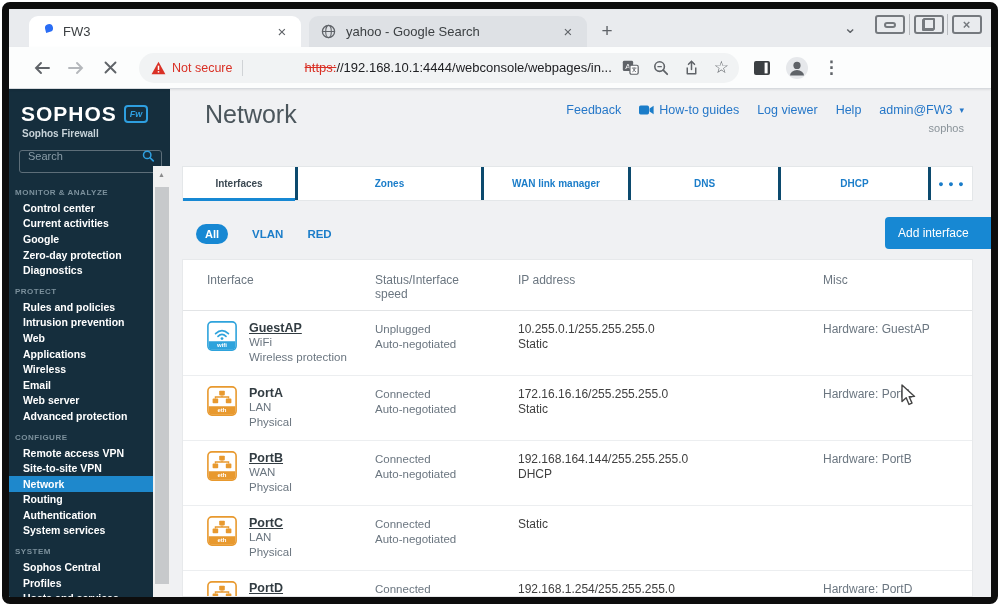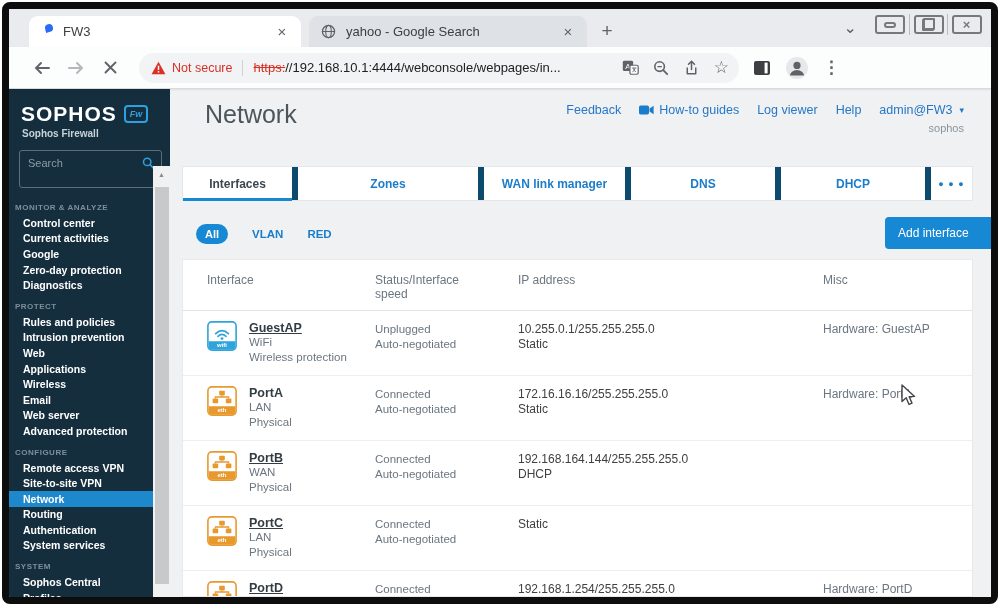--- a/index.html
+++ b/index.html
@@ -21,63 +21,63 @@
   .win-controls { display:flex; gap:0; align-items:center; margin-bottom:12px; }
   .win-btn { width:38px; height:21px; display:flex; align-items:center; justify-content:center; border-left:1px solid #b8bbbf; }
   .win-btn:first-child { border-left:none; }
   .wb-box { border:2px solid #75797e; border-radius:3px; width:30px; height:19px; display:flex; align-items:center; justify-content:center; background:#e9ebee; }
   .glyph-min { width:12px; height:6px; border:2px solid #75797e; border-radius:3px; }
   .glyph-restore { position:relative; width:11px; height:11px; }
   .glyph-restore::before { content:""; position:absolute; right:0; top:0; width:8px; height:8px; border:2px solid #75797e; border-radius:1px; }
   .glyph-restore::after { content:""; position:absolute; left:0; bottom:0; width:8px; height:8px; border:2px solid #75797e; border-radius:1px; background:#e9ebee; }
   .glyph-close { color:#75797e; font-size:13px; font-weight:bold; line-height:1; }
 
-  .toolbar { height:42px; background:#fcfdfd; border-bottom:1px solid #d7dade; display:flex; align-items:center; padding:0 0 0 18px; flex-shrink:0; box-shadow:0 1px 2px rgba(0,0,0,.08); position:relative; z-index:3; }
+  .toolbar { height:42px; background:#fcfdfd; border-bottom:1px solid #d7dade; display:flex; align-items:center; padding:0 0 0 18px; flex-shrink:0; box-shadow:0 1px 2px rgba(0,0,0,.08); position:relative; z-index:3;text-align:right; }
   .nav-ico { width:30px; height:30px; display:flex; align-items:center; justify-content:center; margin-right:4px; }
   .addr { flex:0 0 600px; height:30px; background:#f1f3f4; border-radius:16px; display:flex; align-items:center; padding:0 10px 0 12px; margin:0 8px 0 10px; }
   .warn-label { color:#d93025; font-size:12.5px; margin:0 10px 0 6px; white-space:nowrap; }
   .addr-sep { width:1px; height:16px; background:#d0d3d6; margin-right:10px; }
   .url { font-size:13px; color:#202124; white-space:nowrap; overflow:hidden; flex:1; }
   .url .strike { color:#d93025; text-decoration:line-through; }
   .addr-icons { display:flex; align-items:center; gap:14px; margin-left:10px; }
   .tb-right { display:flex; align-items:center; gap:14px; margin-left:6px; }
   .star-glyph { font-size:17px; color:#5f6368; }
   .menu-dots { font-size:17px; color:#5f6368; font-weight:bold; }
 
   
   .content { flex:1; display:flex; min-height:0; position:relative; }
 
   
   .sidebar { width:161px; background:#152e3d; flex-shrink:0; position:relative; color:#fff; }
   .logo-row { display:flex; align-items:center; padding:13px 8px 0 12px; gap:7px; }
   .logo-text { font-size:21px; font-weight:bold; letter-spacing:1px; color:#fff; }
   .logo-badge { border:2px solid #2e9fe0; border-radius:4px; color:#2e9fe0; font-size:9px; font-style:italic; font-weight:bold; padding:2px 4px; }
   .logo-sub { font-size:10px; font-weight:bold; color:#c7d3d9; padding:2px 0 0 13px; }
-  .search-box { margin:11px 8px 0 10px; height:38px; border:1px solid #5d6e79; border-radius:3px; display:flex; align-items:center; padding:0 6px 12px 8px; }
+  .search-box { margin:11px 8px 0 10px; height:23px; border:1px solid #5d6e79; border-radius:3px; display:flex; align-items:center; padding:0 6px 12px 8px; }
   .search-box input { background:transparent; border:none; outline:none; color:#9fb0ba; font-size:11px; width:100%; font-family:"Liberation Sans",sans-serif; }
   .search-box input::placeholder { color:#8a9ca7; }
   .nav { margin-top:6px; }
   .nav-label { font-size:8px; font-weight:bold; color:#7b909c; letter-spacing:.5px; padding:9px 0 3px 6px; text-transform:uppercase; }
   .nav-item { font-size:10.5px; font-weight:bold; color:#fff; padding:1.8px 4px 1.8px 14px; margin-right:17px; white-space:nowrap; cursor:pointer; }
   .nav-item.selected { background:#1e88cc; color:#fff; }
   .sb-track { position:absolute; right:0; top:77px; bottom:0; width:17px; background:#f1f1f1; }
   .sb-up { height:16px; display:flex; align-items:center; justify-content:center; font-size:7px; color:#8b8b8b; }
   .sb-thumb { position:absolute; left:1.5px; right:1.5px; top:21px; bottom:13px; background:#c7c9cb; }
 
   
   .main { flex:1; background:#f0f1f3; min-width:0; position:relative; display:flex; flex-direction:column; }
   .page-header { padding:11px 27px 0 35px; position:relative; height:77px; flex-shrink:0; }
   .page-title { font-size:25px; color:#4b565c; font-weight:normal; }
   .header-links { position:absolute; right:27px; top:14px; display:flex; align-items:center; gap:18px; }
   .hlink { color:#2577c8; font-size:12.5px; display:flex; align-items:center; gap:5px; white-space:nowrap; cursor:pointer; }
   .user-caret { font-size:9px; color:#2577c8; margin-left:2px; }
   .org-label { position:absolute; right:27px; top:33px; font-size:11px; color:#8a9399; }
 
   .tab-card { margin:0 18px 0 12px; background:#fff; border:1px solid #e4e7e9; height:35px; display:flex; flex-shrink:0; }
-  .tab-item { display:flex; align-items:center; justify-content:center; font-size:12px; font-weight:bold; color:#1b7dc9; border-right:6px solid #0c4a6e; cursor:pointer; position:relative; }
+  .tab-item { display:flex; align-items:center; justify-content:center; font-size:10px; font-weight:bold; color:#1b7dc9; border-right:3px solid #0c4a6e; cursor:pointer; position:relative; }
   .tab-item:nth-child(1){ width:115px; } .tab-item:nth-child(2){ width:186px; } .tab-item:nth-child(3){ width:147px; } .tab-item:nth-child(4){ width:150px; } .tab-item:nth-child(5){ width:150px; }
   .tab-item.active { color:#3b4852; }
   .tab-item.active::after { content:""; position:absolute; left:0; right:0; bottom:-1px; height:3px; background:#1788d3; }
   .tab-more { flex:1; display:flex; align-items:center; justify-content:center; color:#1b7dc9; font-size:9px; letter-spacing:1px; font-weight:bold; cursor:pointer; }
 
   .filter-row { margin:18px 0 0 12px; height:30px; position:relative; display:flex; align-items:center; flex-shrink:0; }
   .chips { display:flex; align-items:center; gap:24px; margin-left:14px; }
   .chip { color:#1b7dc9; font-size:11.5px; font-weight:bold; cursor:pointer; }
   .chip.pill { background:#1788d3; color:#fff; border-radius:12px; padding:4px 9px; font-size:11px; }
   .add-btn { position:absolute; right:0; top:-2px; width:106px; height:32px; background:#1788d3; color:#fff; border:none; border-radius:4px 0 0 4px; font-size:12px; font-family:"Liberation Sans",sans-serif; text-align:left; padding-left:13px; white-space:nowrap; overflow:hidden; cursor:pointer; }
@@ -375,20 +375,21 @@
                 </div>
               </div>
               <div class="c-status">
                 <div>Connected</div>
                 <div>Auto-negotiated</div>
               </div>
               <div class="c-ip">
                 <div>192.168.164.144/255.255.255.0</div>
                 <div>DHCP</div>
               </div>
+              <div class="c-misc">Hardware: PortB</div>
             </div>
             <div class="trow">
               <div class="c-iface">
   <svg class="row-icon" viewBox="0 0 30 30">
     <rect x="0.9" y="0.9" width="28.2" height="28.2" rx="4" fill="#fff" stroke="#e8992e" stroke-width="1.6"></rect>
     <rect x="12.2" y="4.8" width="5.6" height="4.6" rx="0.8" fill="#e8992e"></rect>
     <rect x="5.6" y="12.6" width="5.6" height="4.6" rx="0.8" fill="#e8992e"></rect>
     <rect x="18.8" y="12.6" width="5.6" height="4.6" rx="0.8" fill="#e8992e"></rect>
     <path d="M15 9.4 V11 M8.4 12.6 V11 H21.6 V12.6" fill="none" stroke="#e8992e" stroke-width="1.3"></path>
     <path d="M1.7 20.3 h26.6 v4.9 a3.3 3.3 0 0 1 -3.3 3.3 h-20 a3.3 3.3 0 0 1 -3.3 -3.3 z" fill="#e8992e"></path>

